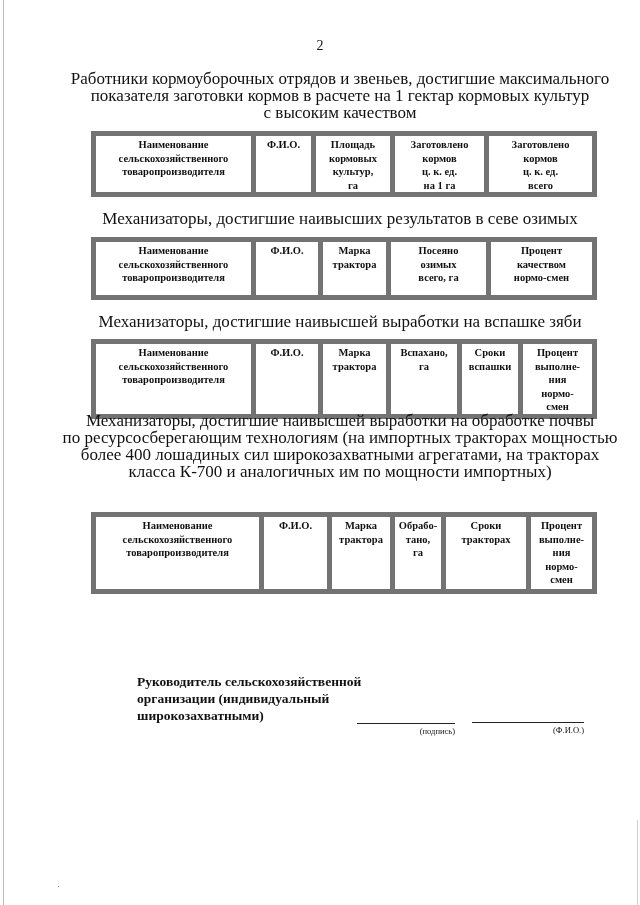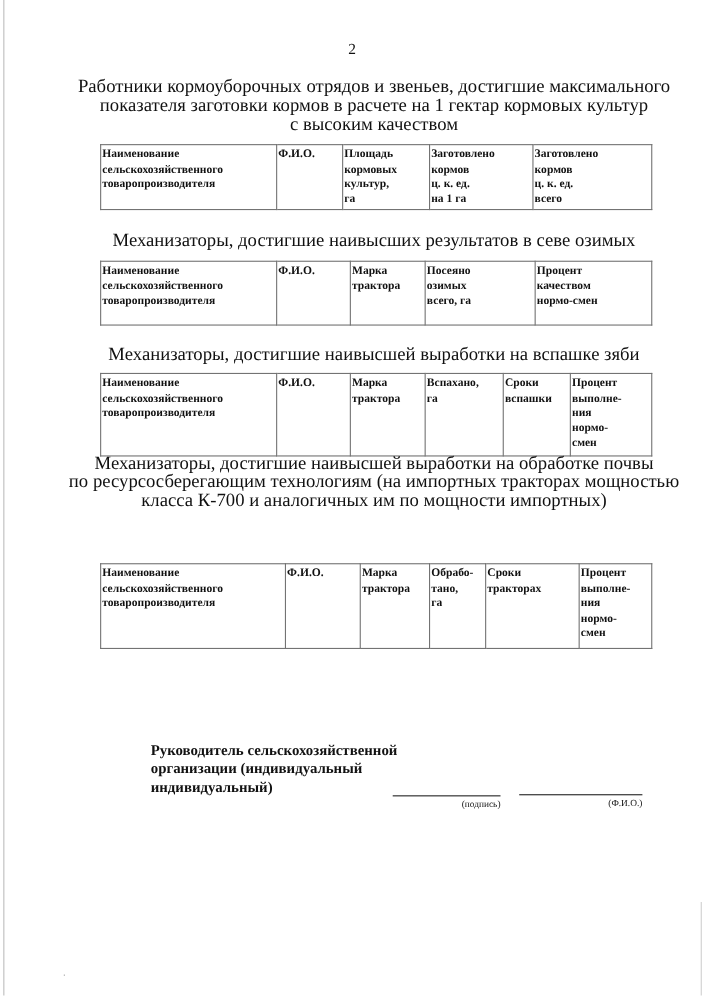--- a/index.html
+++ b/index.html
@@ -3,21 +3,21 @@
 <meta charset="utf-8">
 <style>
   html, body { margin: 0; padding: 0; background: #ffffff; }
   body { width: 640px; height: 905px; position: relative; overflow: hidden;
          font-family: "Liberation Serif", "DejaVu Serif", serif; color: #111; }
   .page-edge-left { position: absolute; left: 3px; top: 0; width: 1px; height: 905px; background: #bdbdbd; }
   .page-edge-right { position: absolute; left: 637px; top: 820px; width: 1px; height: 85px; background: #cfcfcf; }
   .page-number { position: absolute; left: 0; width: 640px; top: 38px; text-align: center; font-size: 14px; }
   .heading { position: absolute; left: 60px; width: 560px; text-align: center; font-size: 17px; line-height: 17px; }
   table.form { position: absolute; left: 91px; width: 501px; border-collapse: collapse; table-layout: fixed; }
-  table.form td { border: 1px solid #737373; vertical-align: top; 
+  table.form td { border: 5px solid #737373; vertical-align: top; text-align: center;
                   font-weight: bold; font-size: 10.5px; line-height: 13.5px; padding: 2px 1px 0 1px; }
   .sig-title { position: absolute; left: 92px; top: 673px; font-weight: bold; font-size: 13.5px; line-height: 17px; margin-left: 45px; }
   .sig-line { position: absolute; height: 1px; background: #222; }
   .sig-caption { position: absolute; font-size: 8.5px; text-align: right; }
   .speck { position: absolute; width: 1px; height: 1px; background: #999; }
 </style>
 </head>
 <body>
 
 <div class="page-edge-left"></div>
@@ -151,20 +151,21 @@
           <div>нормо-</div>
           <div>смен</div>
     </td>
   </tr>
 </tbody>
   </table>
 
 <div class="heading" style="top:412px;">
   <div>Механизаторы, достигшие наивысшей выработки на обработке почвы</div>
   <div>по ресурсосберегающим технологиям (на импортных тракторах мощностью</div>
+  <div>более 400 лошадиных сил широкозахватными агрегатами, на тракторах</div>
   <div>класса К-700 и аналогичных им по мощности импортных)</div>
 </div>
 <table class="form" style="top:512px;">
   <colgroup>
       <col style="width:168px">
       <col style="width:68px">
       <col style="width:63px">
       <col style="width:51px">
       <col style="width:85px">
       <col style="width:66px">
@@ -199,18 +200,18 @@
           <div>нормо-</div>
           <div>смен</div>
     </td>
   </tr>
 </tbody>
   </table>
 
 <div class="sig-title">
   <div>Руководитель сельскохозяйственной</div>
   <div>организации (индивидуальный</div>
-  <div>индивидуальный)</div>
+  <div>широкозахватными)</div>
 </div>
 <div class="sig-line" style="left:357px;top:723px;width:98px;"></div>
 <div class="sig-caption" style="left:357px;top:726px;width:98px;">(подпись)</div>
 <div class="sig-line" style="left:472px;top:722px;width:112px;"></div>
 <div class="sig-caption" style="left:472px;top:725px;width:112px;">(Ф.И.О.)</div>
 
 </body></html>

